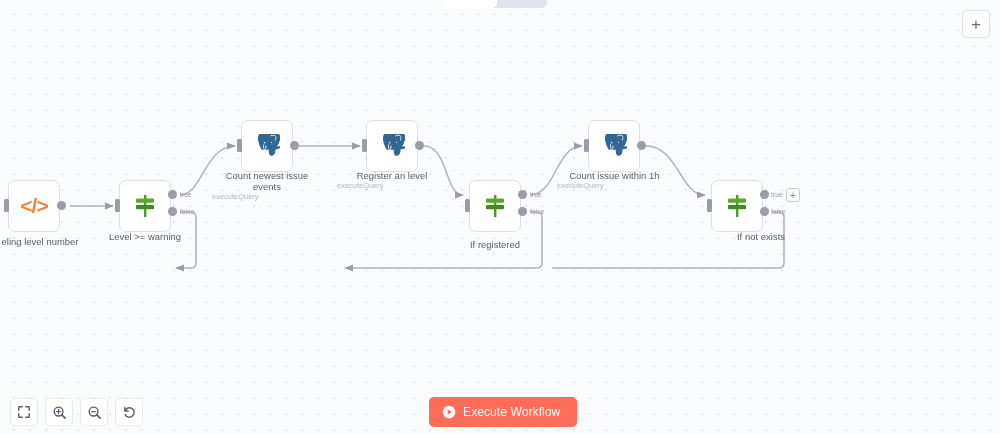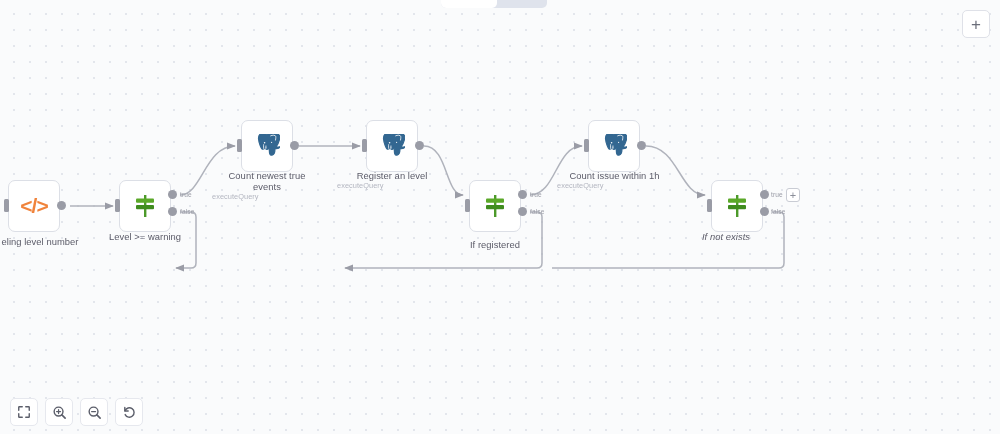--- a/index.html
+++ b/index.html
@@ -251,21 +251,21 @@
   <div class="node" style="left:241px; top:120px;">
     <svg width="25" height="25" viewBox="0 0 32 32">
       <path d="M25.5 20.3c.2-1.7.1-2 1.4-1.7l.3.02c1 .05 2.3-.16 3-.5 1.6-.74 2.5-2 .97-1.7-3.5.72-3.8-.47-3.8-.47 3.7-5.5 5.2-12.4 3.9-14-3.6-4.7-9.9-2.5-10 -2.44h-.03c-.7-.14-1.5-.23-2.3-.24-1.6-.03-2.8.42-3.7 1.1 0 0-11.2-4.6-10.7 5.8.1 2.2 3.2 16.8 6.9 12.4 1.3-1.6 2.6-2.9 2.6-2.9.63.42 1.4.63 2.2.55l.06-.05c-.02.2-.01.38.02.6-.93 1-.65 1.2-2.5 1.6-1.9.39-.78 1.1-.05 1.2.88.22 2.9.53 4.3-1.4l-.05.2c.37.3.34 2.1.4 3.4.05 1.3.14 2.5.4 3.2.26.7.57 2.5 3 2 2-.43 3.6-1.1 3.7-7.1" fill="#336791" stroke="#336791" stroke-width="1.6" stroke-linecap="round" stroke-linejoin="round"></path>
       <path d="M11 13.2c-.07 2.5.02 5 .26 5.7.24.65.75 1.9 1.6 1.7.7-.13 1-.9 1-1.6.05-.5.16-4.3.17-4.3M19.5 2.6c.06-.06 4-2.1 6.5-.33 1 .7.7 3.1.14 6M12.4 22.4c-.9 1-1.1 2.1.2 2.3 1.9.35 3.3-.9 3.3-.9" fill="none" stroke="#ffffff" stroke-width="1"></path>
       <circle cx="12.3" cy="11.1" r="1" fill="#ffffff"></circle>
       <circle cx="21.2" cy="10.6" r=".8" fill="#ffffff"></circle>
     </svg>
   </div>
   <div class="in-stub" style="left:237px; top:139px;"></div>
   <div class="out-dot" style="left:290px; top:141px;"></div>
-  <div class="node-label" style="left:212px; top:170px; width:110px;">Count newest true
+  <div class="node-label" style="left:212px; top:170px; width:110px;">Count newest issue
 events</div>
   <div class="node-sub" style="left:212px; top:192px; width:110px;">executeQuery</div>
 
   <div class="node" style="left:366px; top:120px;">
     <svg width="25" height="25" viewBox="0 0 32 32">
       <path d="M25.5 20.3c.2-1.7.1-2 1.4-1.7l.3.02c1 .05 2.3-.16 3-.5 1.6-.74 2.5-2 .97-1.7-3.5.72-3.8-.47-3.8-.47 3.7-5.5 5.2-12.4 3.9-14-3.6-4.7-9.9-2.5-10 -2.44h-.03c-.7-.14-1.5-.23-2.3-.24-1.6-.03-2.8.42-3.7 1.1 0 0-11.2-4.6-10.7 5.8.1 2.2 3.2 16.8 6.9 12.4 1.3-1.6 2.6-2.9 2.6-2.9.63.42 1.4.63 2.2.55l.06-.05c-.02.2-.01.38.02.6-.93 1-.65 1.2-2.5 1.6-1.9.39-.78 1.1-.05 1.2.88.22 2.9.53 4.3-1.4l-.05.2c.37.3.34 2.1.4 3.4.05 1.3.14 2.5.4 3.2.26.7.57 2.5 3 2 2-.43 3.6-1.1 3.7-7.1" fill="#336791" stroke="#336791" stroke-width="1.6" stroke-linecap="round" stroke-linejoin="round"></path>
       <path d="M11 13.2c-.07 2.5.02 5 .26 5.7.24.65.75 1.9 1.6 1.7.7-.13 1-.9 1-1.6.05-.5.16-4.3.17-4.3M19.5 2.6c.06-.06 4-2.1 6.5-.33 1 .7.7 3.1.14 6M12.4 22.4c-.9 1-1.1 2.1.2 2.3 1.9.35 3.3-.9 3.3-.9" fill="none" stroke="#ffffff" stroke-width="1"></path>
       <circle cx="12.3" cy="11.1" r="1" fill="#ffffff"></circle>
       <circle cx="21.2" cy="10.6" r=".8" fill="#ffffff"></circle>
     </svg>
@@ -308,21 +308,21 @@
       <rect x="4" y="5.5" width="18" height="4.2" rx="1" fill="#5aa828"></rect>
       <rect x="4" y="12" width="18" height="4.2" rx="1" fill="#3f8c1e"></rect>
     </svg>
   </div>
   <div class="in-stub" style="left:707px; top:199px;"></div>
   <div class="out-dot" style="left:760px; top:190px;"></div>
   <div class="out-dot" style="left:760px; top:207px;"></div>
   <div class="port-label" style="left:771px; top:191px;">true</div>
   <div class="port-label" style="left:771px; top:208px;">false</div>
   <div class="conn-plus" style="left:786px; top:188px;">+</div>
-  <div class="node-label" style="left:669px; top:231px; width:114px;font-style:italic;">If not exists</div>
+  <div class="node-label" style="left:704px; top:231px; width:114px;">If not exists</div>
 
   <div id="add-node-btn">+</div>
 
   <div id="zoom-toolbar">
     <div class="tool-btn">
       <svg width="14" height="14" viewBox="0 0 16 16">
         <g fill="none" stroke="#5b5e6a" stroke-width="1.6" stroke-linecap="round">
           <path d="M2 6 V2.6 Q2 2 2.6 2 H6"></path>
           <path d="M10 2 H13.4 Q14 2 14 2.6 V6"></path>
           <path d="M14 10 V13.4 Q14 14 13.4 14 H10"></path>
@@ -345,14 +345,21 @@
       </svg>
     </div>
     <div class="tool-btn">
       <svg width="15" height="15" viewBox="0 0 16 16">
         <path d="M3.2 6.2 A5 5 0 1 1 3.4 10.2" fill="none" stroke="#5b5e6a" stroke-width="1.5" stroke-linecap="round"></path>
         <path d="M3 2.6 V6.4 H6.6" fill="none" stroke="#5b5e6a" stroke-width="1.5" stroke-linecap="round" stroke-linejoin="round"></path>
       </svg>
     </div>
   </div>
 
+  <button id="execute-btn">
+    <svg width="14" height="14" viewBox="0 0 16 16">
+      <circle cx="8" cy="8" r="7.2" fill="#ffffff"></circle>
+      <path d="M6.4 4.8 L11.2 8 L6.4 11.2 Z" fill="#ff6d5a"></path>
+    </svg>
+    <span>Execute Workflow</span>
+  </button>
 
 </div>
 
 </body></html>

